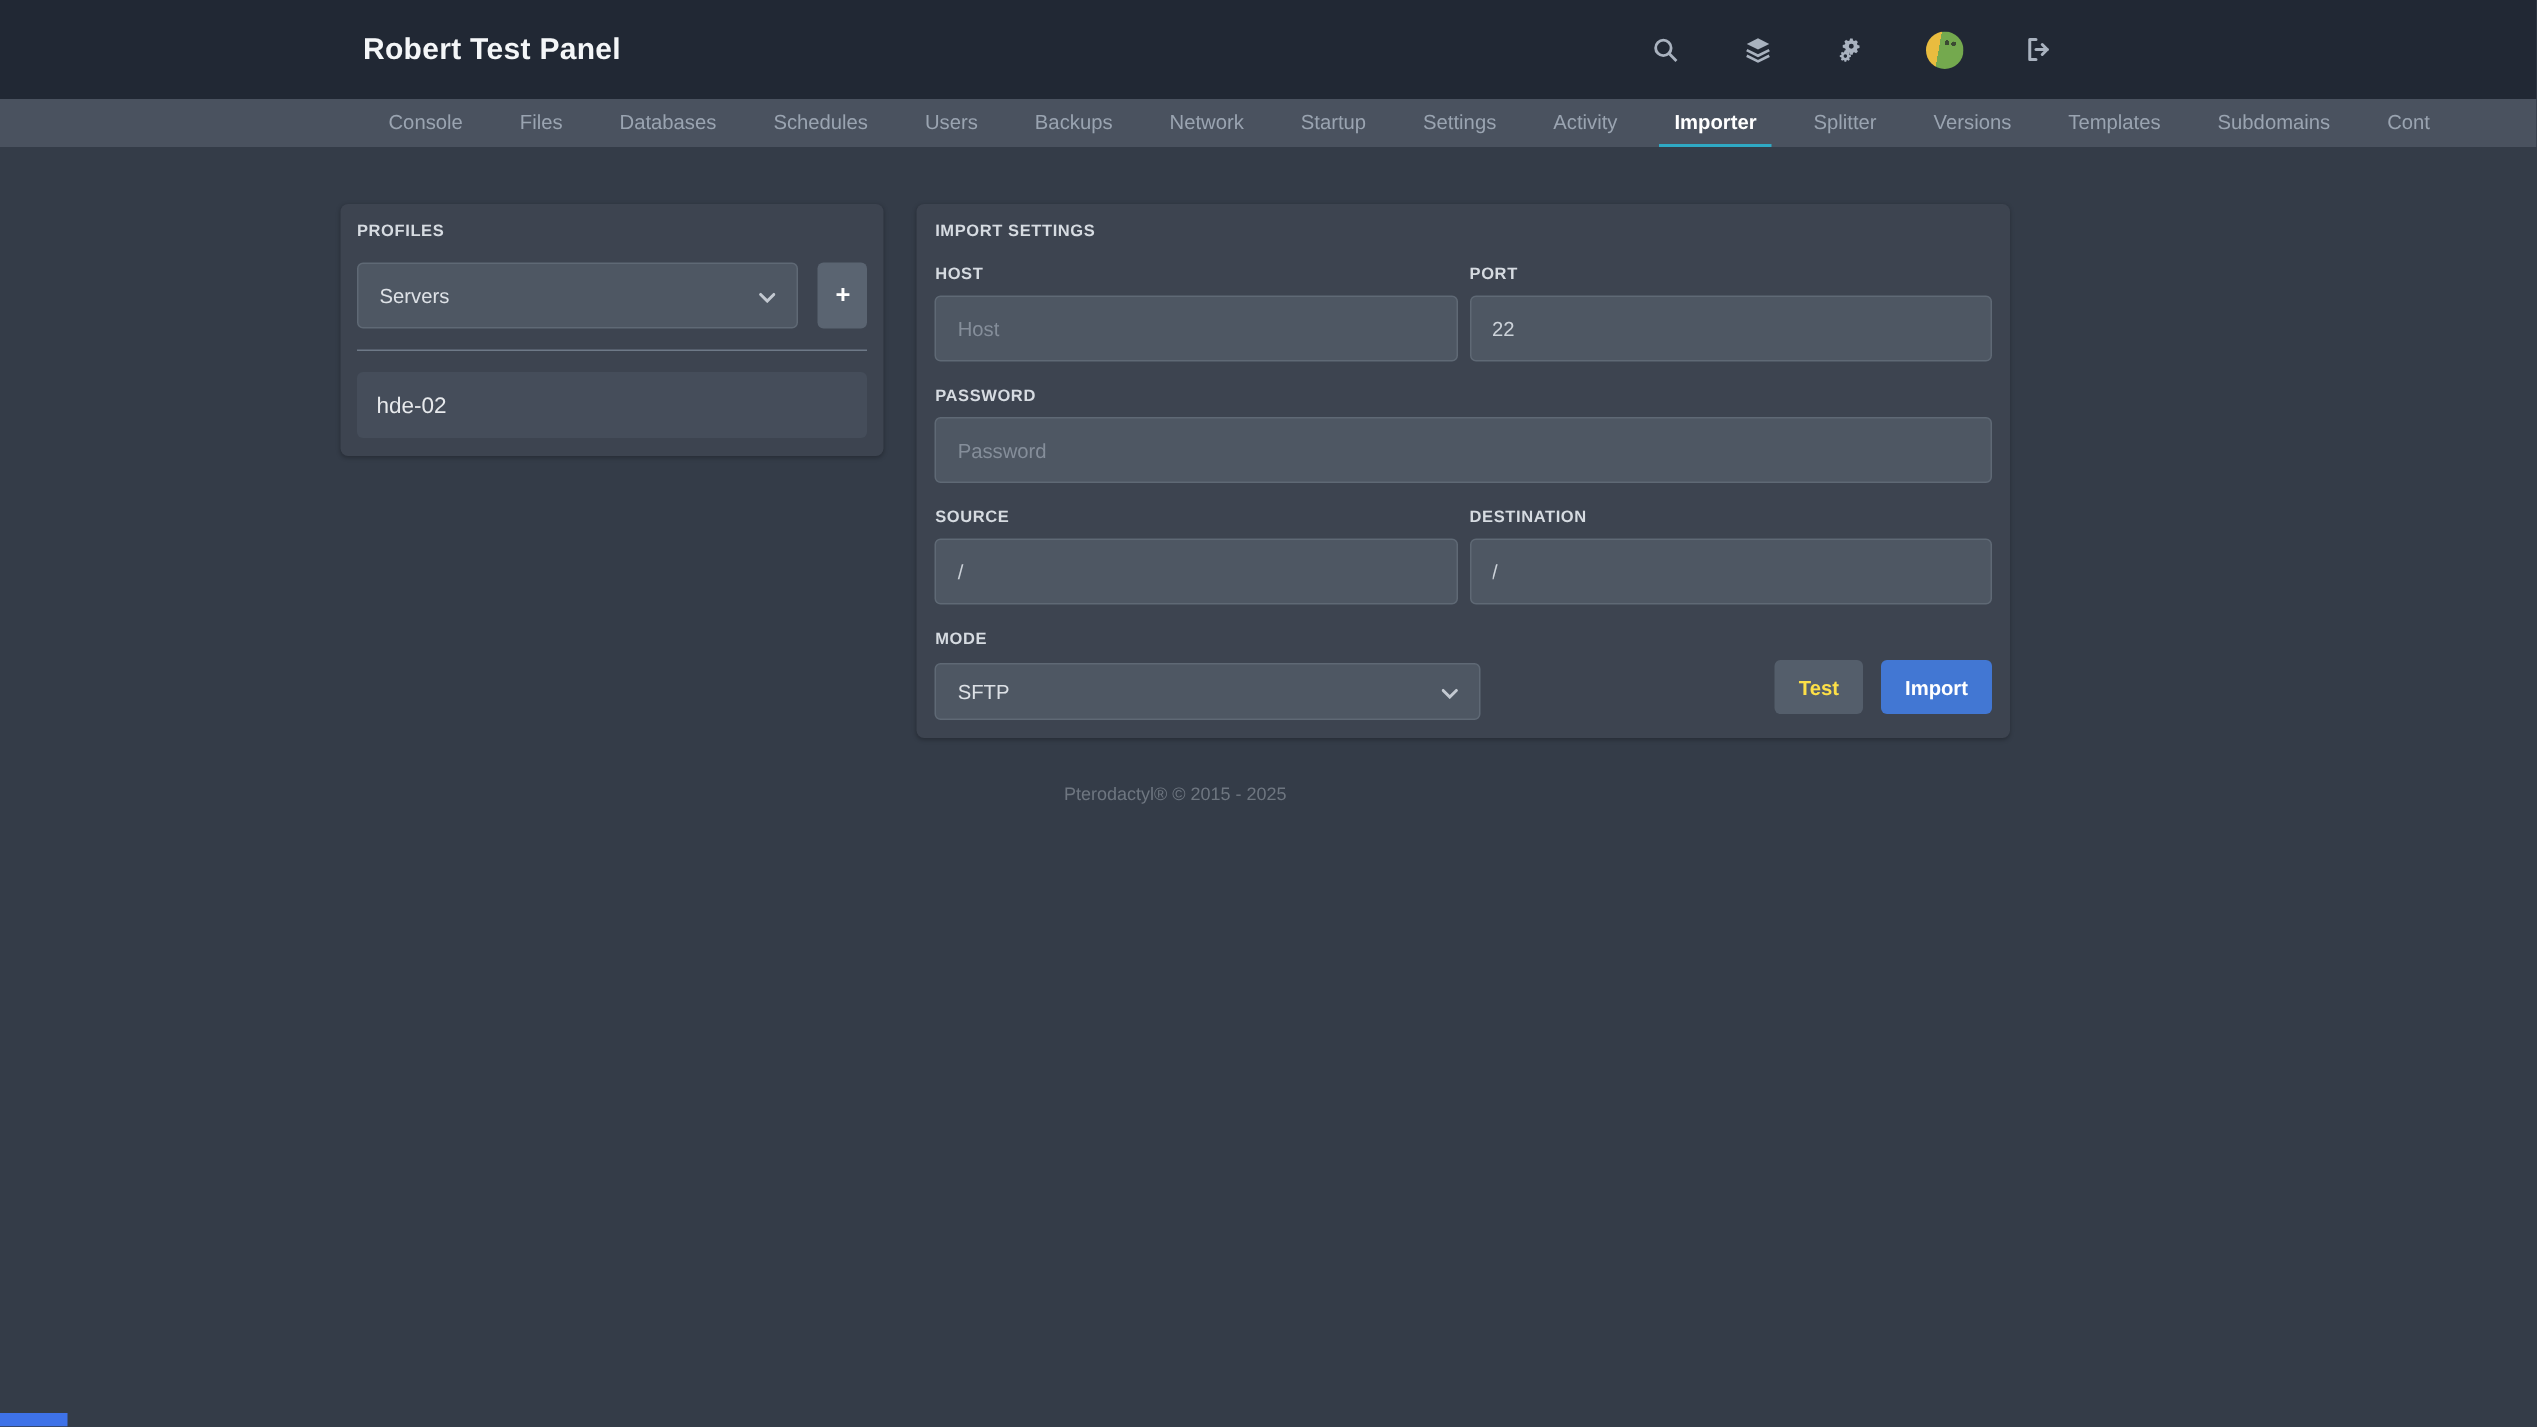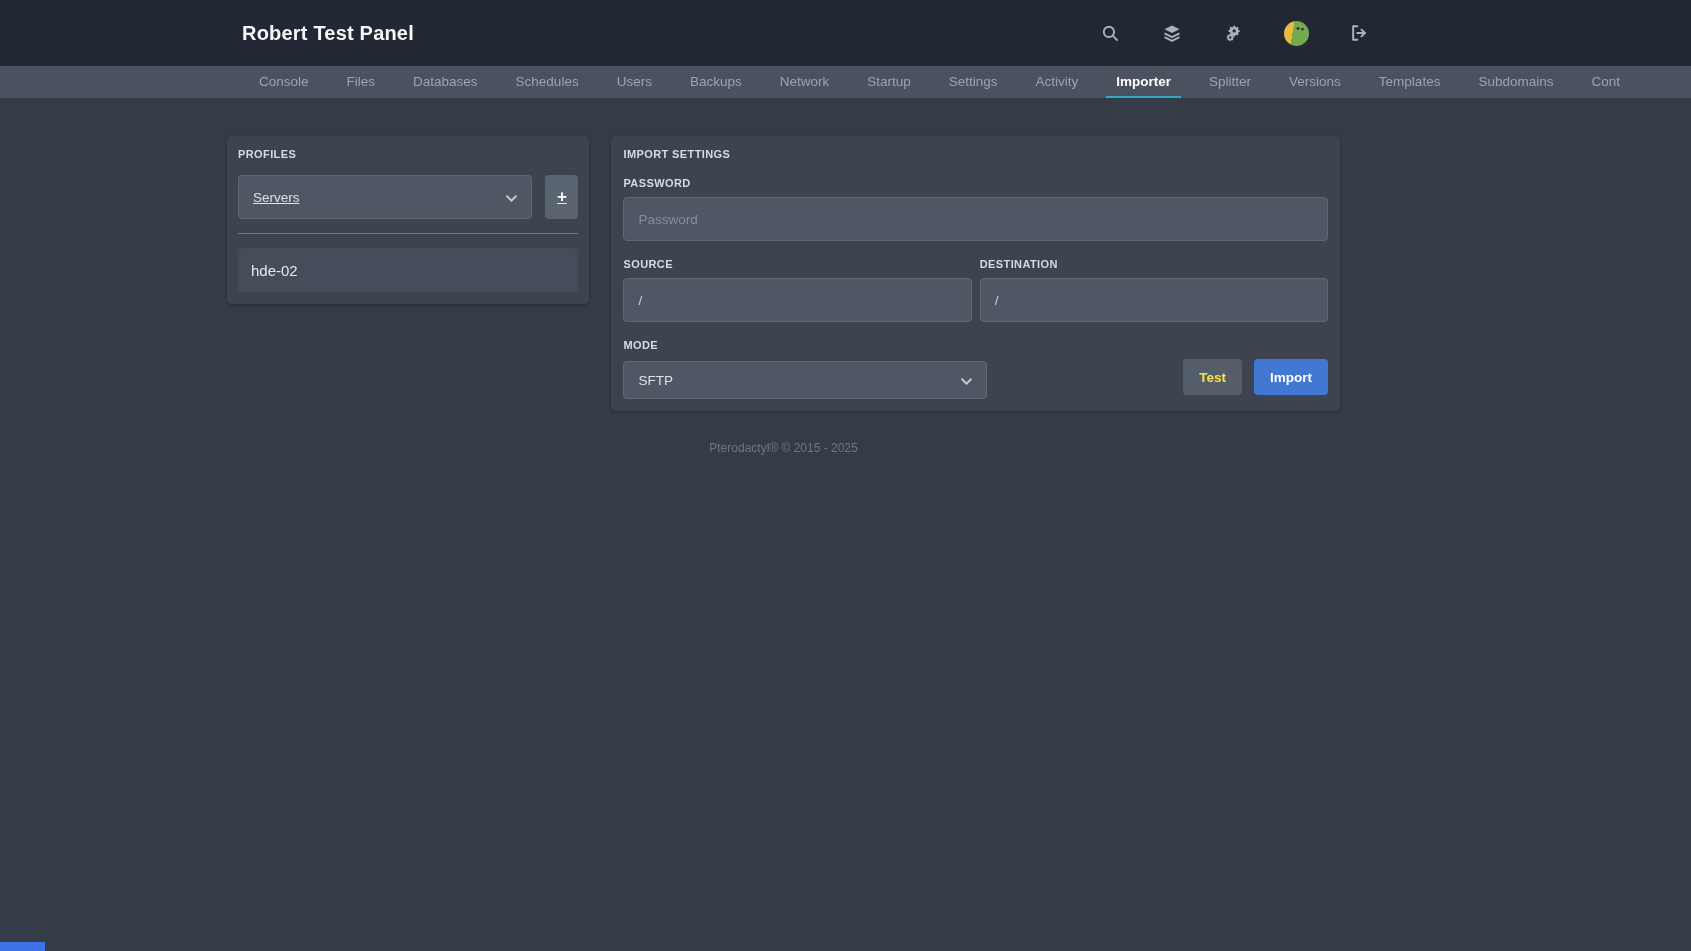--- a/index.html
+++ b/index.html
@@ -59,21 +59,21 @@
   .card {
     background:#3d4450; border-radius:5px;
     box-shadow:0 1px 3px rgba(0,0,0,.25);
   }
   .card-title {
     font-size:11px; font-weight:bold; letter-spacing:.4px;
     color:#d6dbe1; text-transform:uppercase;
   }
 
   .profiles-card { width:367px; padding:12px 11px; }
-  .profiles-row { margin-top:15px; display:flex; gap:13px;text-decoration:underline; }
+  .profiles-row { margin-top:15px; display:flex; gap:13px; }
   .selectbox {
     height:44px; background:#4e5763; border:1px solid #5f6975; border-radius:4px;
     display:flex; align-items:center; padding:0 14px;
     font-size:13.5px; color:#dde1e6; cursor:pointer;
   }
   .selectbox .chev { margin-left:auto; color:#c3c9d1; }
   .profile-type-select { flex:1; }
   .add-btn {
     width:33px; height:44px; flex:0 0 33px;
     background:#5a6471; border:none; border-radius:4px;
@@ -199,20 +199,30 @@
     </div>
     <hr class="profiles-divider">
     <div class="profile-item">
       <span>hde-02</span>
     </div>
   </div>
 
   <div class="card import-card">
     <div class="card-title">IMPORT SETTINGS</div>
 
+    <div class="grid2">
+      <div class="col">
+        <div class="field-label">HOST</div>
+        <input class="tinput" type="text" placeholder="Host" style="">
+      </div>
+      <div class="col">
+        <div class="field-label">PORT</div>
+        <input class="tinput" type="text" value="22" style="">
+      </div>
+    </div>
 
     <div class="grid2">
       <div class="col">
         <div class="field-label">PASSWORD</div>
         <input class="tinput" type="password" placeholder="Password" style="">
       </div>
     </div>
 
     <div class="grid2">
       <div class="col">

